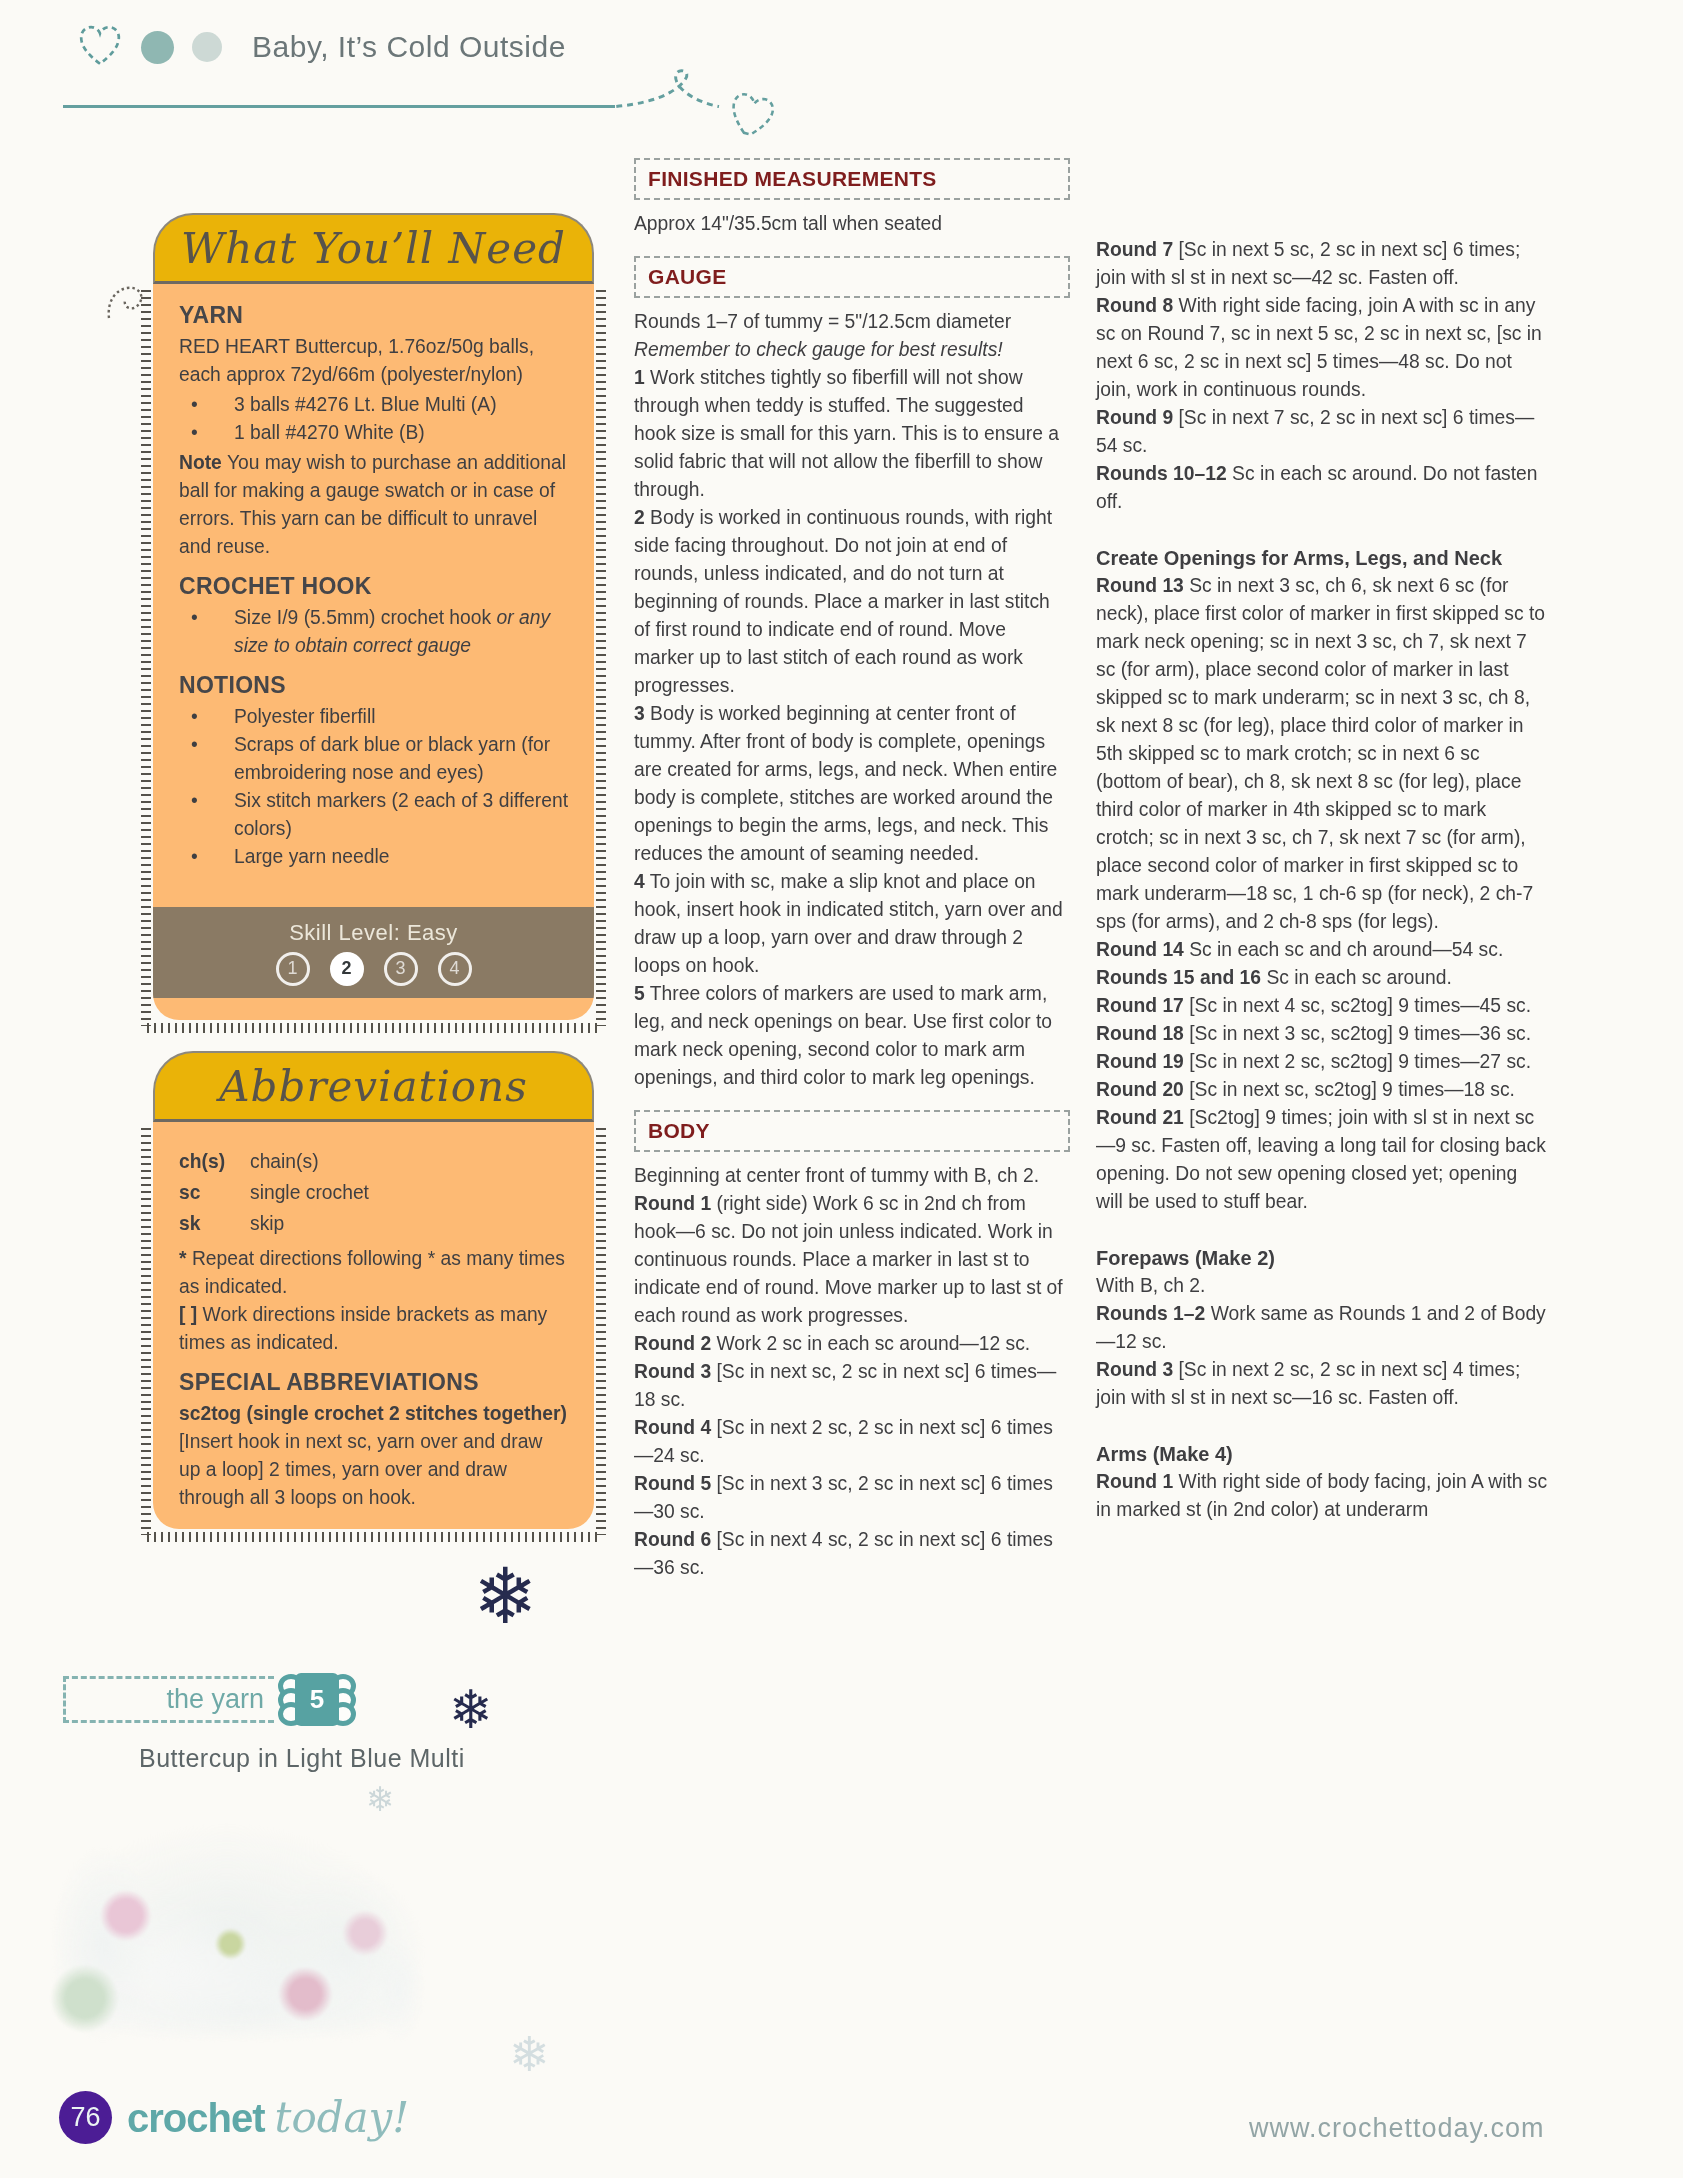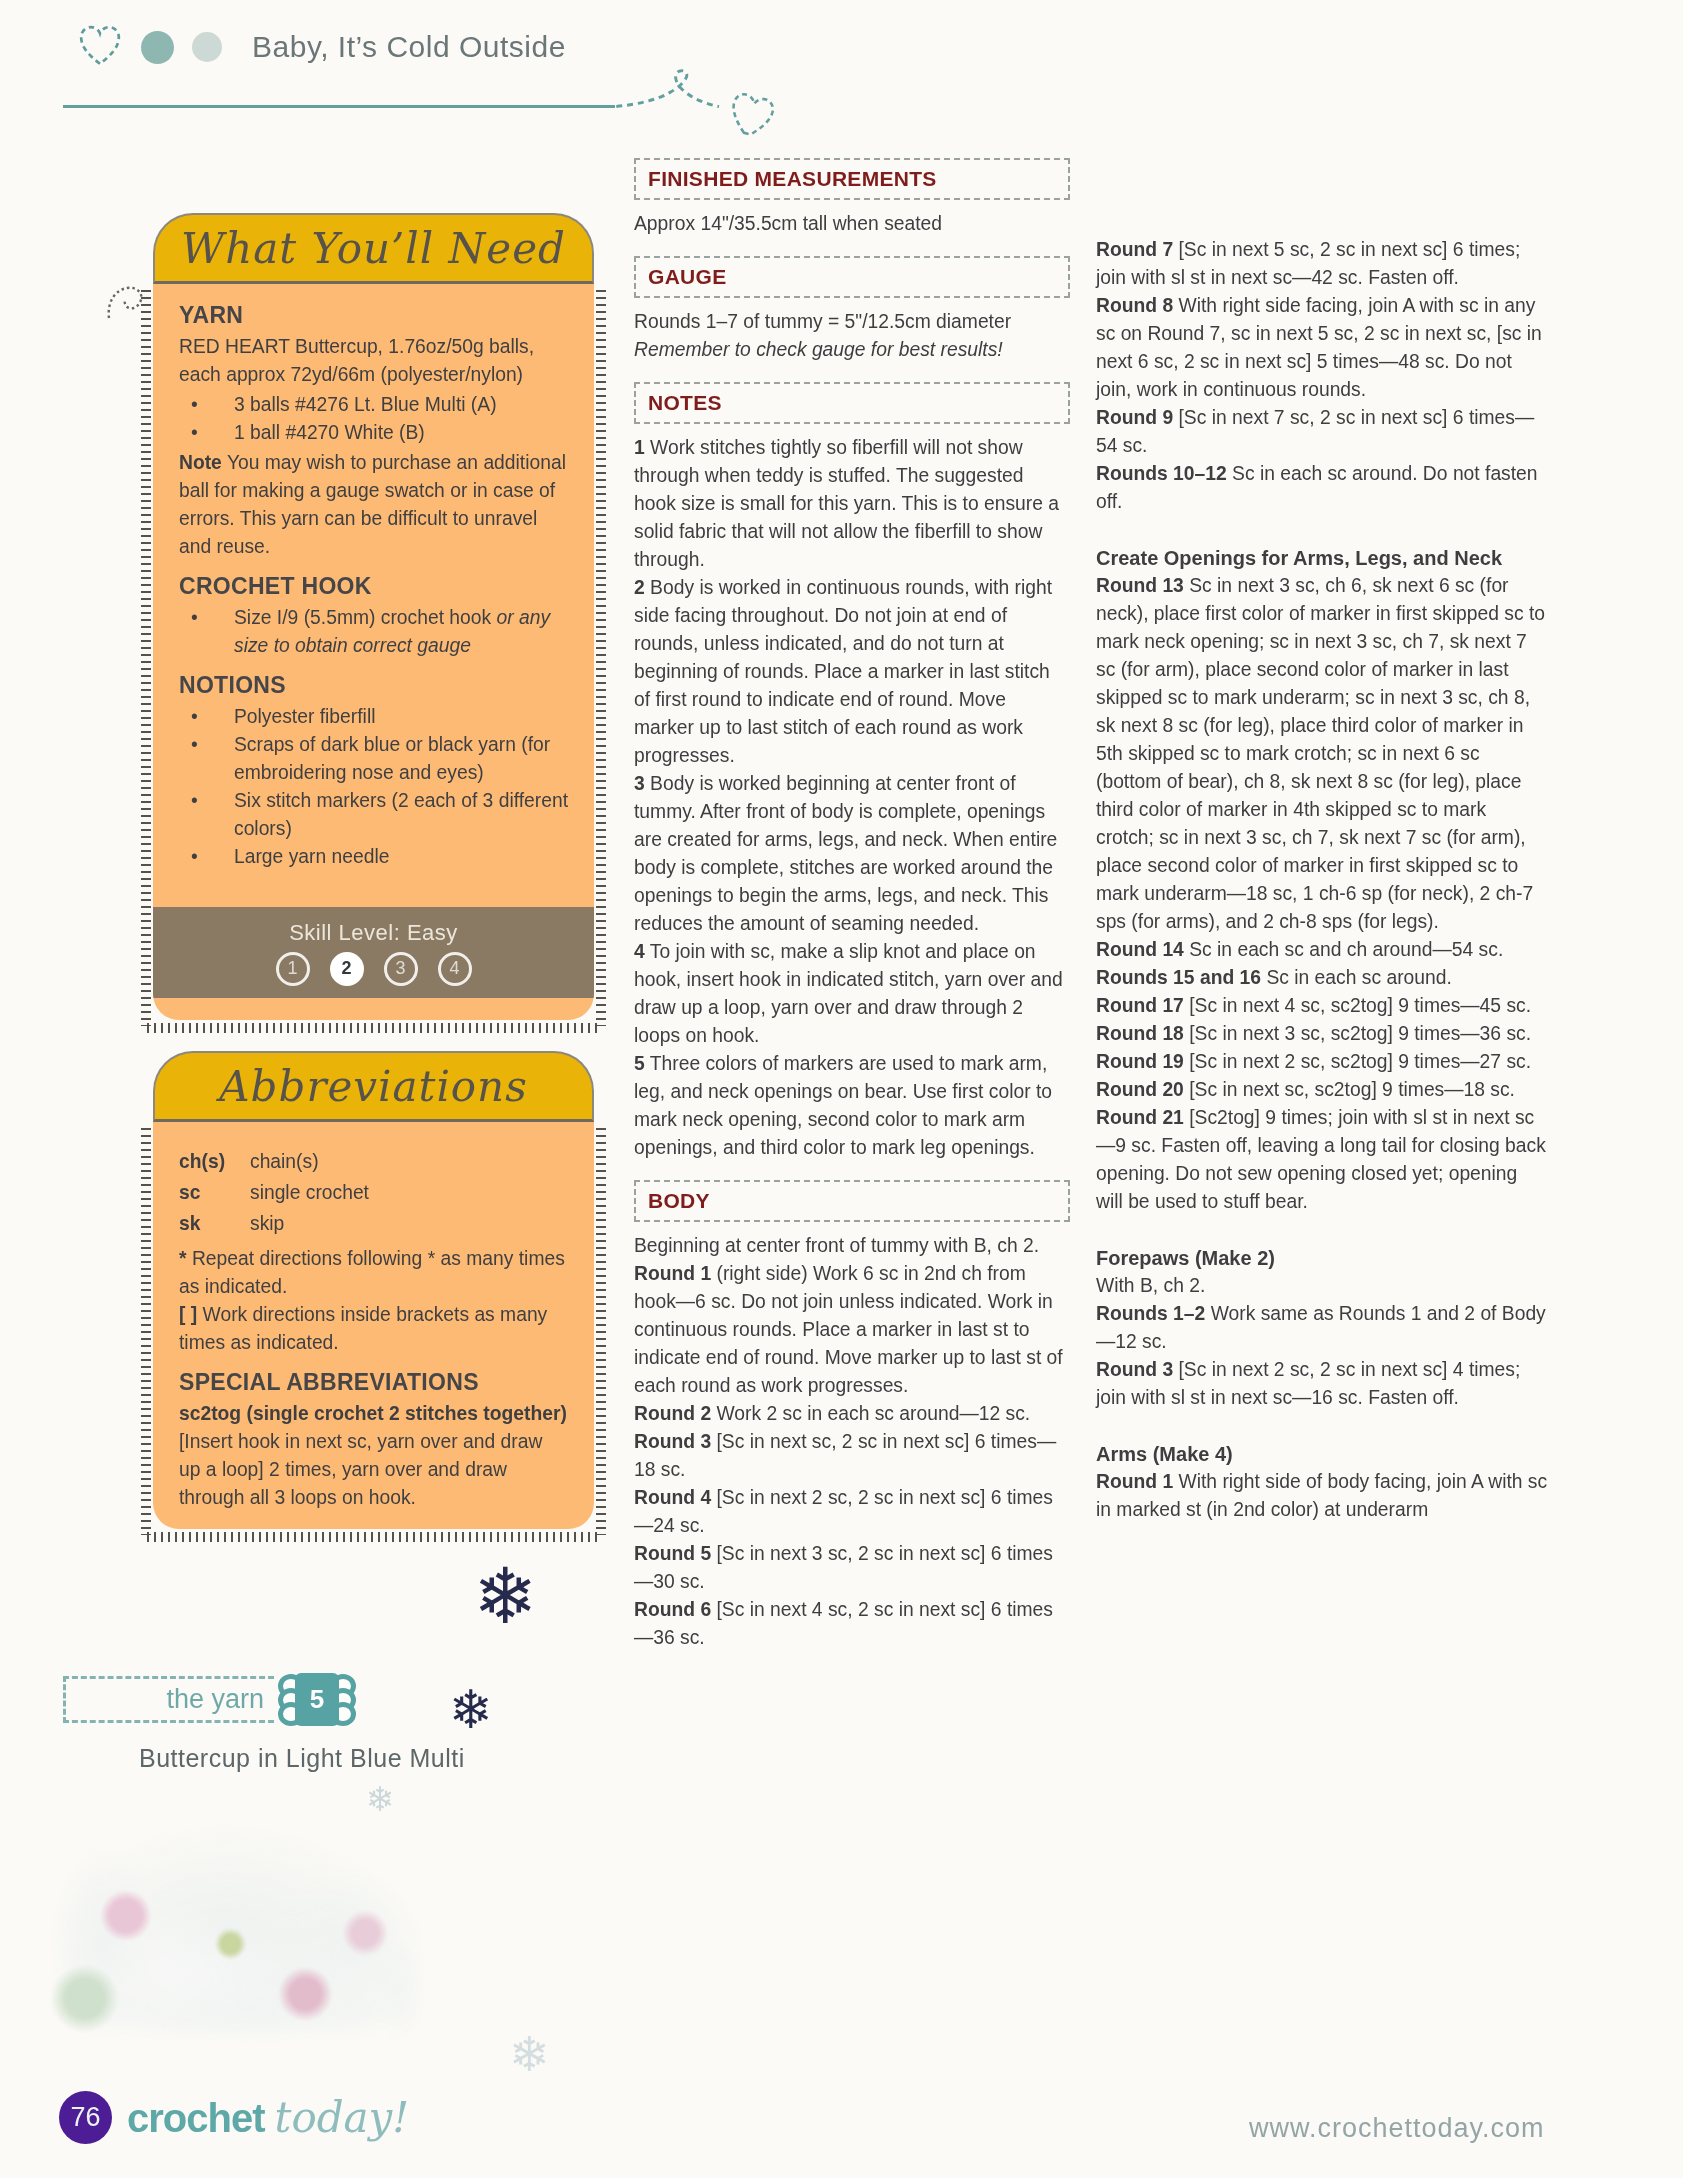--- a/index.html
+++ b/index.html
@@ -260,21 +260,20 @@
   <div class="yarn-photo"></div>
 
   <div class="col col-mid">
     <div class="dash-head first"><span>FINISHED MEASUREMENTS</span></div>
     <p>Approx 14"/35.5cm tall when seated</p>
 
     <div class="dash-head"><span>GAUGE</span></div>
     <p>Rounds 1–7 of tummy = 5"/12.5cm diameter</p>
     <p class="ital">Remember to check gauge for best results!</p>
 
-    <div class="dash-head"><span>NOTES</span></div>
     <div>
 
         <p><b>1</b> <span>Work stitches tightly so fiberfill will not show through when teddy is stuffed. The suggested hook size is small for this yarn. This is to ensure a solid fabric that will not allow the fiberfill to show through.</span></p>
 
         <p><b>2</b> <span>Body is worked in continuous rounds, with right side facing throughout. Do not join at end of rounds, unless indicated, and do not turn at beginning of rounds. Place a marker in last stitch of first round to indicate end of round. Move marker up to last stitch of each round as work progresses.</span></p>
 
         <p><b>3</b> <span>Body is worked beginning at center front of tummy. After front of body is complete, openings are created for arms, legs, and neck. When entire body is complete, stitches are worked around the openings to begin the arms, legs, and neck. This reduces the amount of seaming needed.</span></p>
 
         <p><b>4</b> <span>To join with sc, make a slip knot and place on hook, insert hook in indicated stitch, yarn over and draw up a loop, yarn over and draw through 2 loops on hook.</span></p>
 

